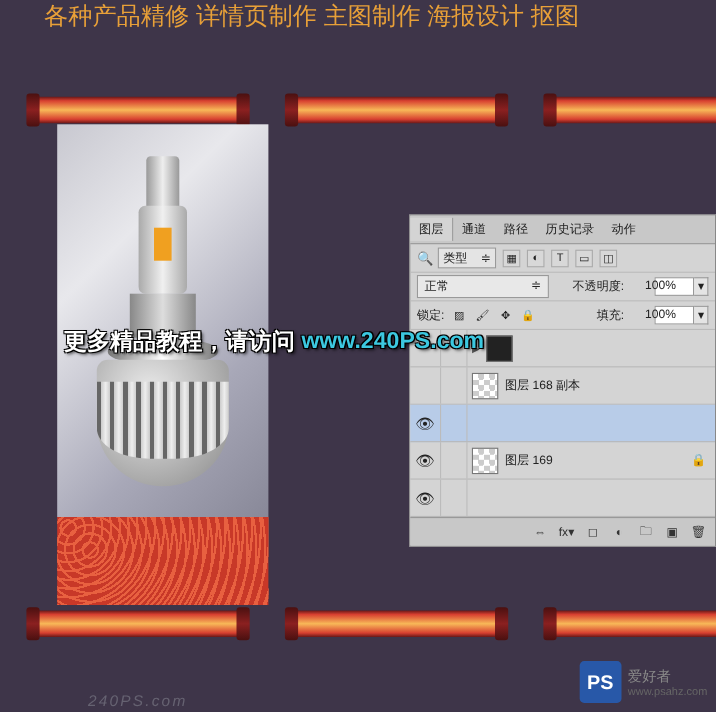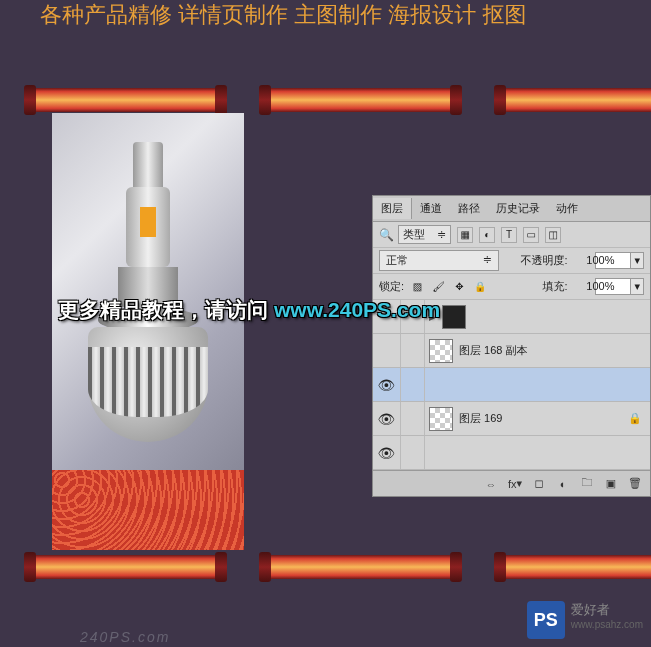--- a/index.html
+++ b/index.html
@@ -47,21 +47,21 @@
 .thumb-area { display: flex; align-items: center; padding-left: 4px; gap: 6px; flex: 1; }
 .indent { width: 24px; height: 100%; border-right: 1px solid #bbb; }
 .triangle { font-size: 9px; color: #555; }
 .thumb { width: 24px; height: 24px; border: 1px solid #777; background: #fff; position: relative; }
 .thumb.checker { background: repeating-conic-gradient(#ccc 0 25%, #fff 0 50%) 0 0/10px 10px; }
 .thumb.dark { background: #222; }
 .layer-name { font-size: 11px; }
 .lock-ind { margin-left: auto; margin-right: 8px; font-size: 11px; }
 .lp-footer { display: flex; align-items: center; justify-content: flex-end; padding: 4px 6px; gap: 6px; background: #c8c8c8; height: 26px; border-top: 1px solid #999; }
 .ft-ic { width: 18px; height: 16px; display: flex; align-items: center; justify-content: center; font-size: 11px; color: #333; }
-.watermark-right { position: absolute; bottom: 8px; right: 8px; display: flex; gap: 6px; }
+.watermark-right { position: absolute; bottom: 8px; right: 8px; display: flex; align-items: center; gap: 6px; }
 .wm-ps { width: 38px; height: 38px; background: #2858a8; color: #fff; font-weight: bold; font-size: 18px; display: flex; align-items: center; justify-content: center; border-radius: 4px; }
 .wm-text { color: #888; font-size: 13px; }
 .wm-sub { color: #666; font-size: 10px; }
 .watermark-left { position: absolute; bottom: 2px; left: 80px; color: rgba(128,128,140,0.6); font-size: 14px; letter-spacing: 2px; font-style: italic; }
 </style>
 </head>
 <body>
 
 <div class="top-text">各种产品精修 详情页制作 主图制作 海报设计 抠图</div>
 

